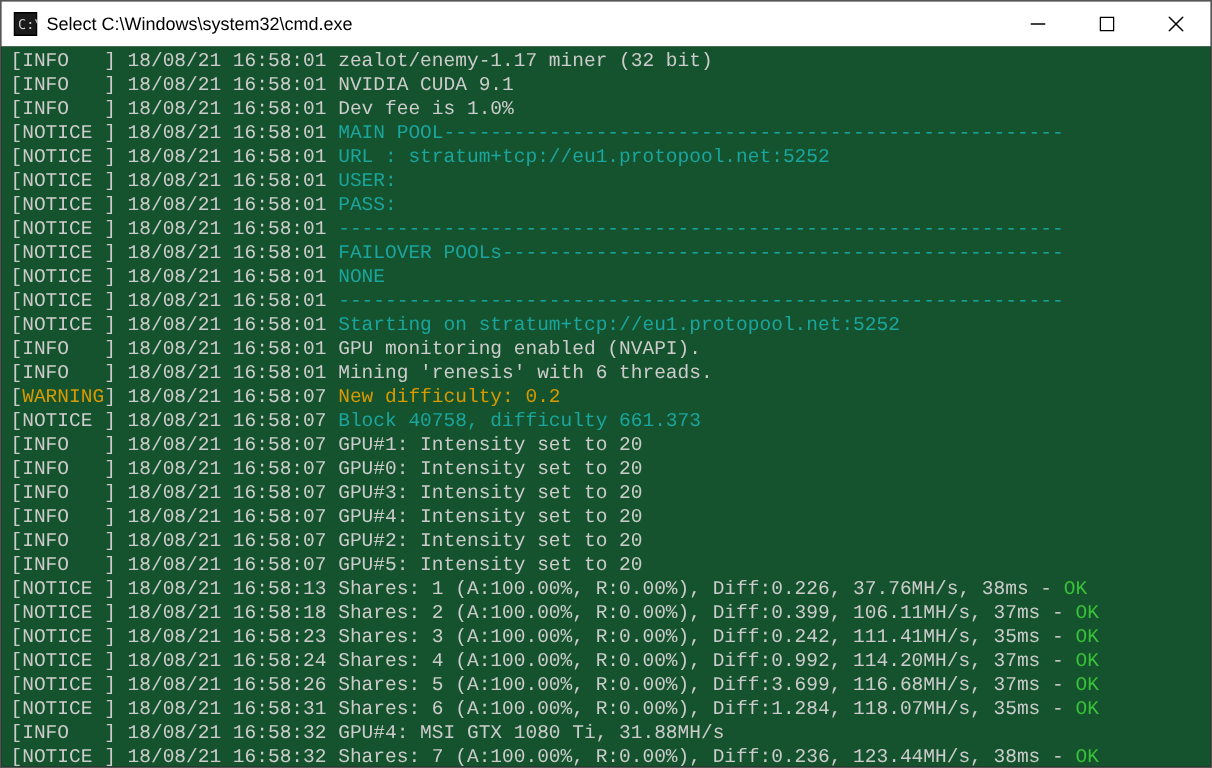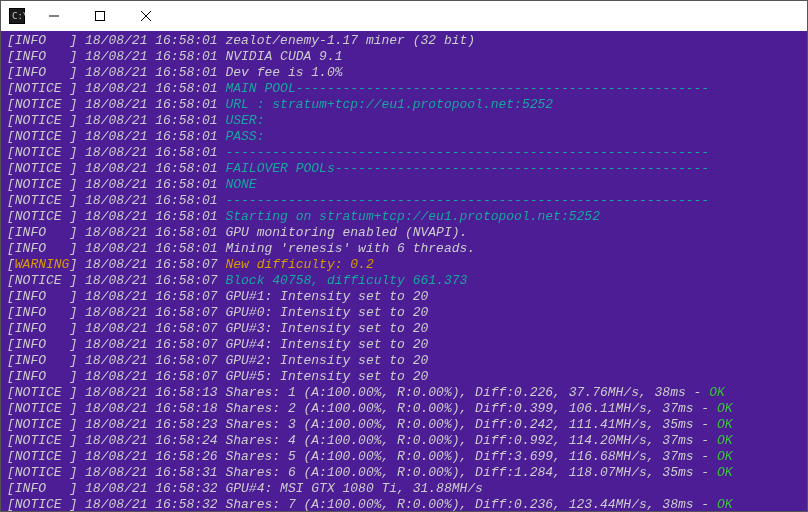--- a/index.html
+++ b/index.html
@@ -45,29 +45,28 @@
     width: 46px;
     height: 30px;
     display: flex;
     align-items: center;
     justify-content: center;
     cursor: pointer;
   }
   .win-btn svg { width: 10px; height: 10px; }
   .terminal {
     flex: 1;
-    background: #4c1d95;
+    background: #14532d;
     padding: 2px 6px;
     color: #ccc;
     line-height: 16px;
     white-space: pre;
     overflow: hidden;
     font-size: 13px;
     letter-spacing: 0;
-    font-style: italic;
   }
   .line { display: block; }
   .bracket { color: #ccc; }
   .lvl-info { color: #ccc; }
   .lvl-notice { color: #ccc; margin-top: 25px; }
   .lvl-warning { color: #d99a00; }
   .ts { color: #ccc; }
   .msg { color: #ccc; }
   .teal { color: #1aa59e; }
   .green { color: #38c138; }
@@ -78,20 +77,21 @@
 
 <div class="window">
   <div class="titlebar">
     <span class="icon">
       <svg viewBox="0 0 16 16">
           <rect x="0" y="0" width="16" height="16" fill="#000"></rect>
           <rect x="1" y="1" width="14" height="14" fill="#1a1a1a"></rect>
           <text x="3" y="11" font-size="9" fill="#ccc" font-family="monospace">C:\</text>
         </svg>
     </span>
+    <span class="title">Select C:\Windows\system32\cmd.exe</span>
     <div class="win-controls">
       <div class="win-btn">
         <svg viewBox="0 0 10 10">
             <line x1="0" y1="5" x2="10" y2="5" stroke="#000" stroke-width="1"></line>
           </svg>
       </div>
       <div class="win-btn">
         <svg viewBox="0 0 10 10">
             <rect x="0.5" y="0.5" width="9" height="9" fill="none" stroke="#000" stroke-width="1"></rect>
           </svg>

